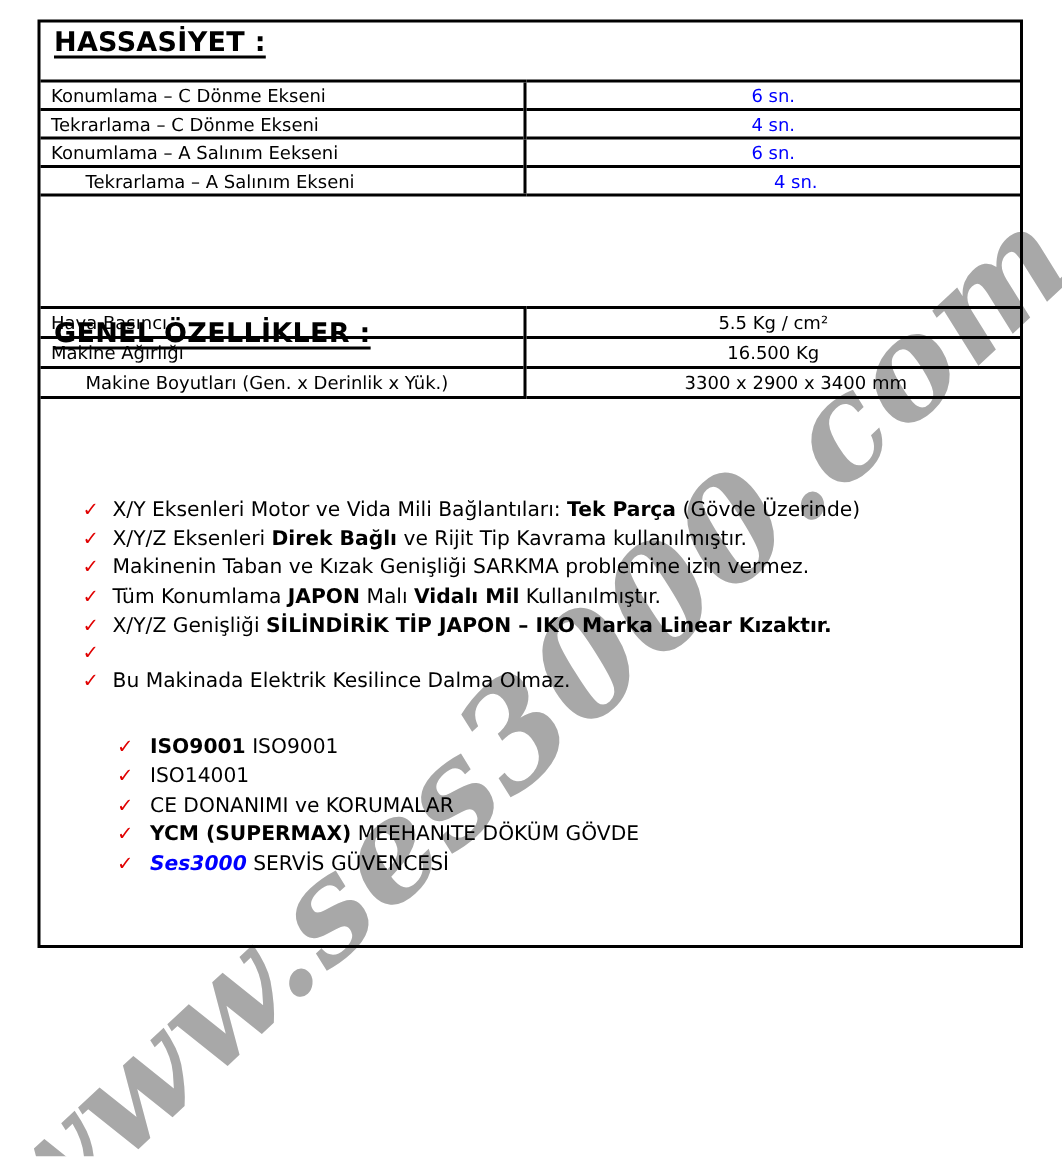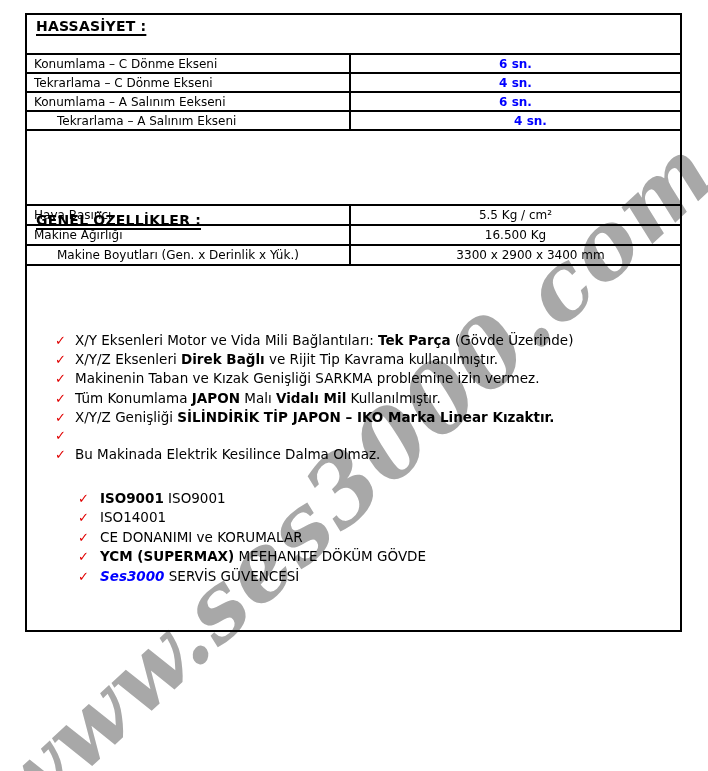--- a/index.html
+++ b/index.html
@@ -14,39 +14,39 @@
     font-family:"DejaVu Serif", serif; font-style:italic; font-weight:bold;
     font-size:92px; letter-spacing:2px; white-space:nowrap;
     color:var(--wm,#a8a8a8); z-index:0; user-select:none;
   }
   
   .doc-box {
     position:absolute; left:25px; top:13px; width:653px; height:615px;
     border:2px solid #000; z-index:1;
   }
   .heading {
-    position:absolute; left:9px; font-weight:bold; font-size:14px;
+    position:absolute; left:9px; font-weight:bold; font-size:18px;
     letter-spacing:0.2px; text-decoration:underline;
     text-decoration-thickness:2px; text-underline-offset:3px; white-space:nowrap;
   }
   #h1 { top:3px; }
   #h2 { top:167px;margin-top:30px; }
   table.spec {
     position:absolute; left:0; width:653px; border-collapse:collapse;
     table-layout:fixed; font-size:12px;
   }
   #t1 { top:38px; }
   #t2 { top:189px; }
   #t1 tr { height:19px; }
   #t2 tr { height:20px; }
   table.spec td { border-top:2px solid #000; padding:0; overflow:hidden; white-space:nowrap; }
   table.spec tr:last-child td { border-bottom:2px solid #000;padding-left:30px; }
   table.spec td.lbl { width:315px; padding-left:7px; }
   table.spec td.val { border-left:2px solid #000; text-align:center; }
-  #t1 td.val { color:var(--blue,#0000ff); font-weight:bold; }
+  #t1 td.val { color:var(--blue,#0000ff); font-weight:normal; }
   ul.feat {
     position:absolute; left:0; width:653px; margin:0; padding:0;
     list-style:none; font-size:13.5px;
   }
   #list1 { top:316px; }
   #list2 { top:474px; }
   ul.feat li { display:flex; align-items:baseline; white-space:nowrap; }
   #list1 li { margin-left:28px; line-height:18.2px; }
   #list2 li { margin-left:51px; line-height:19.4px; }
   .check { flex:none; color:var(--red,#e00000); font-weight:bold; font-size:13px; }

